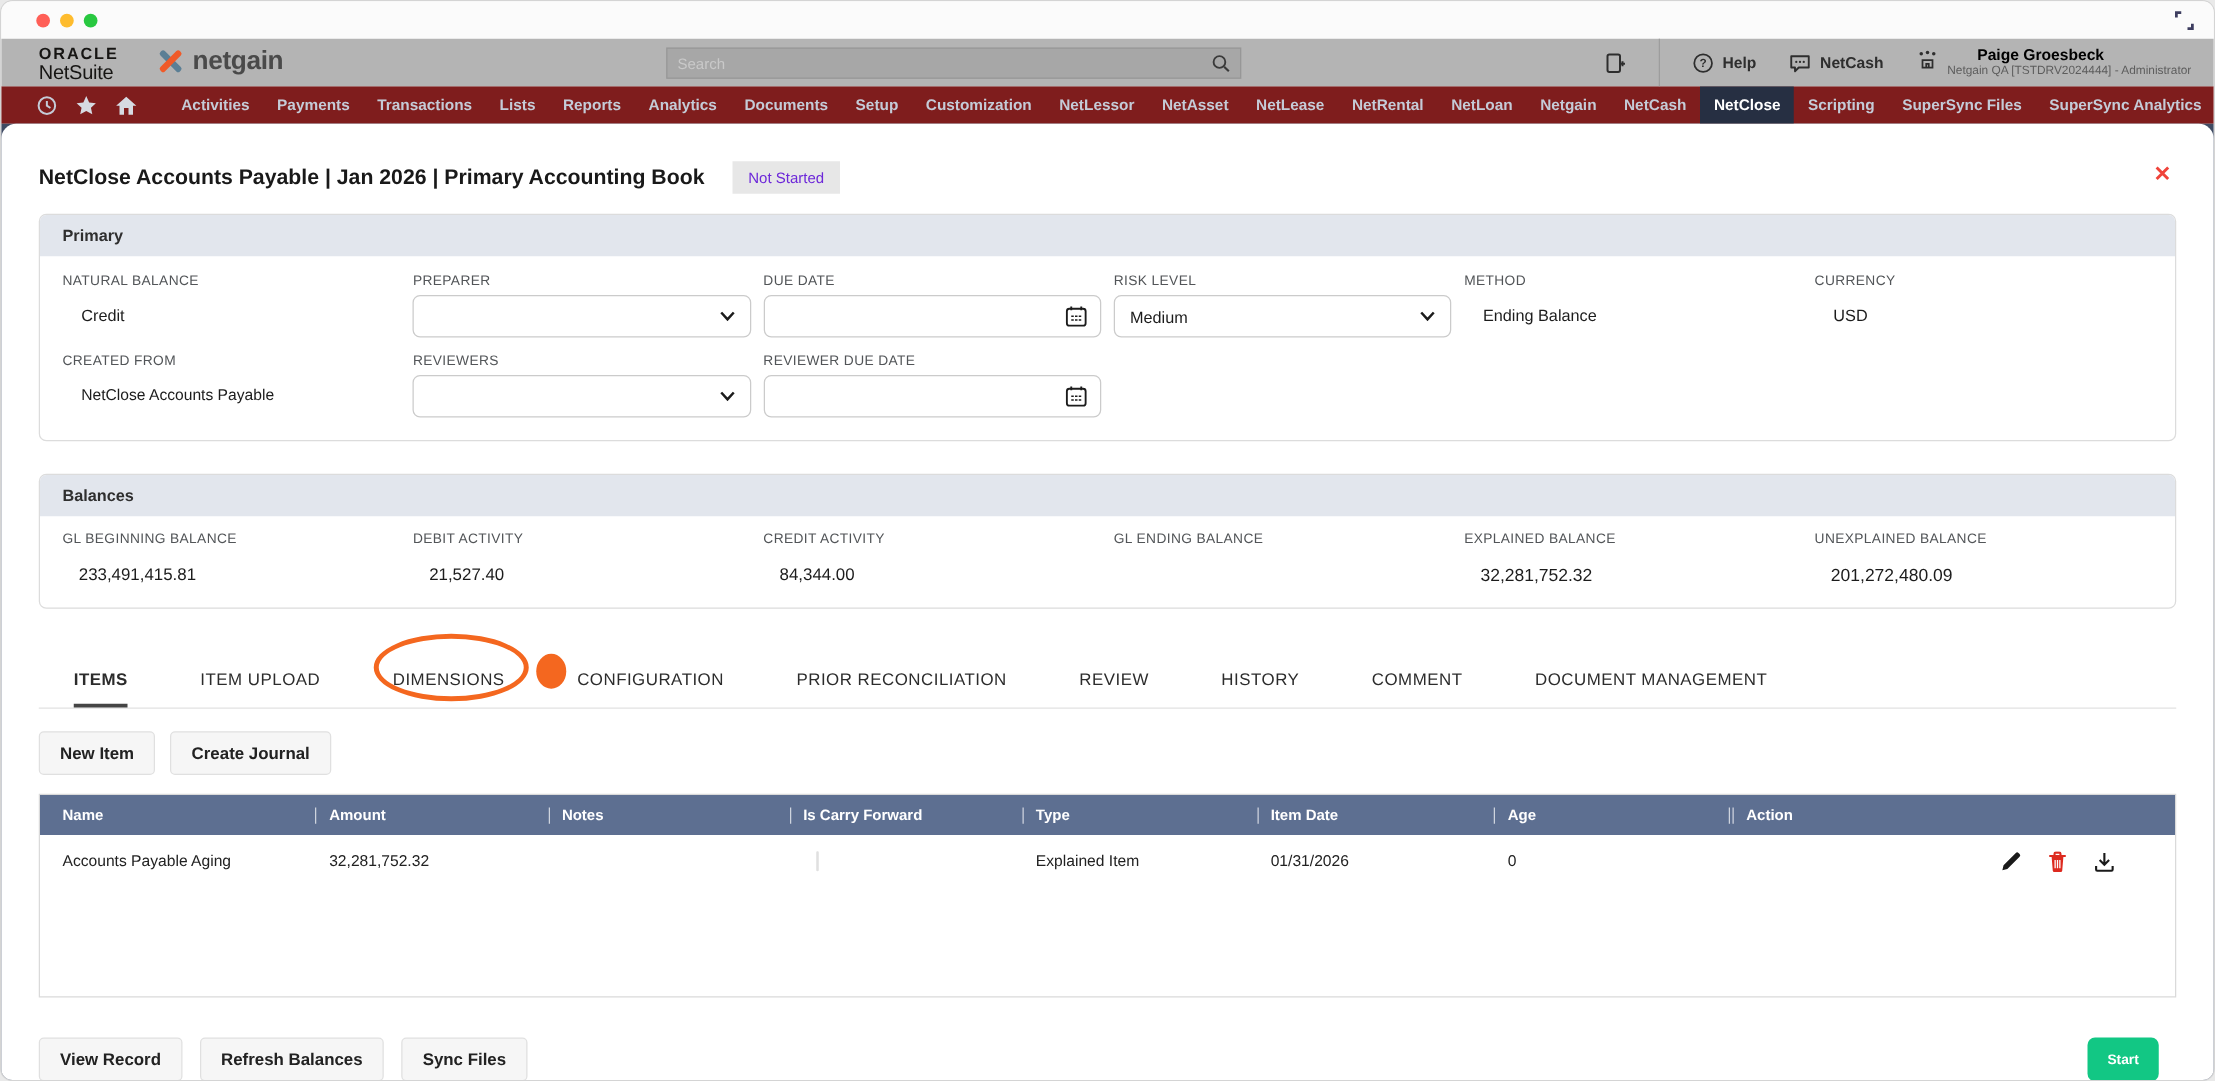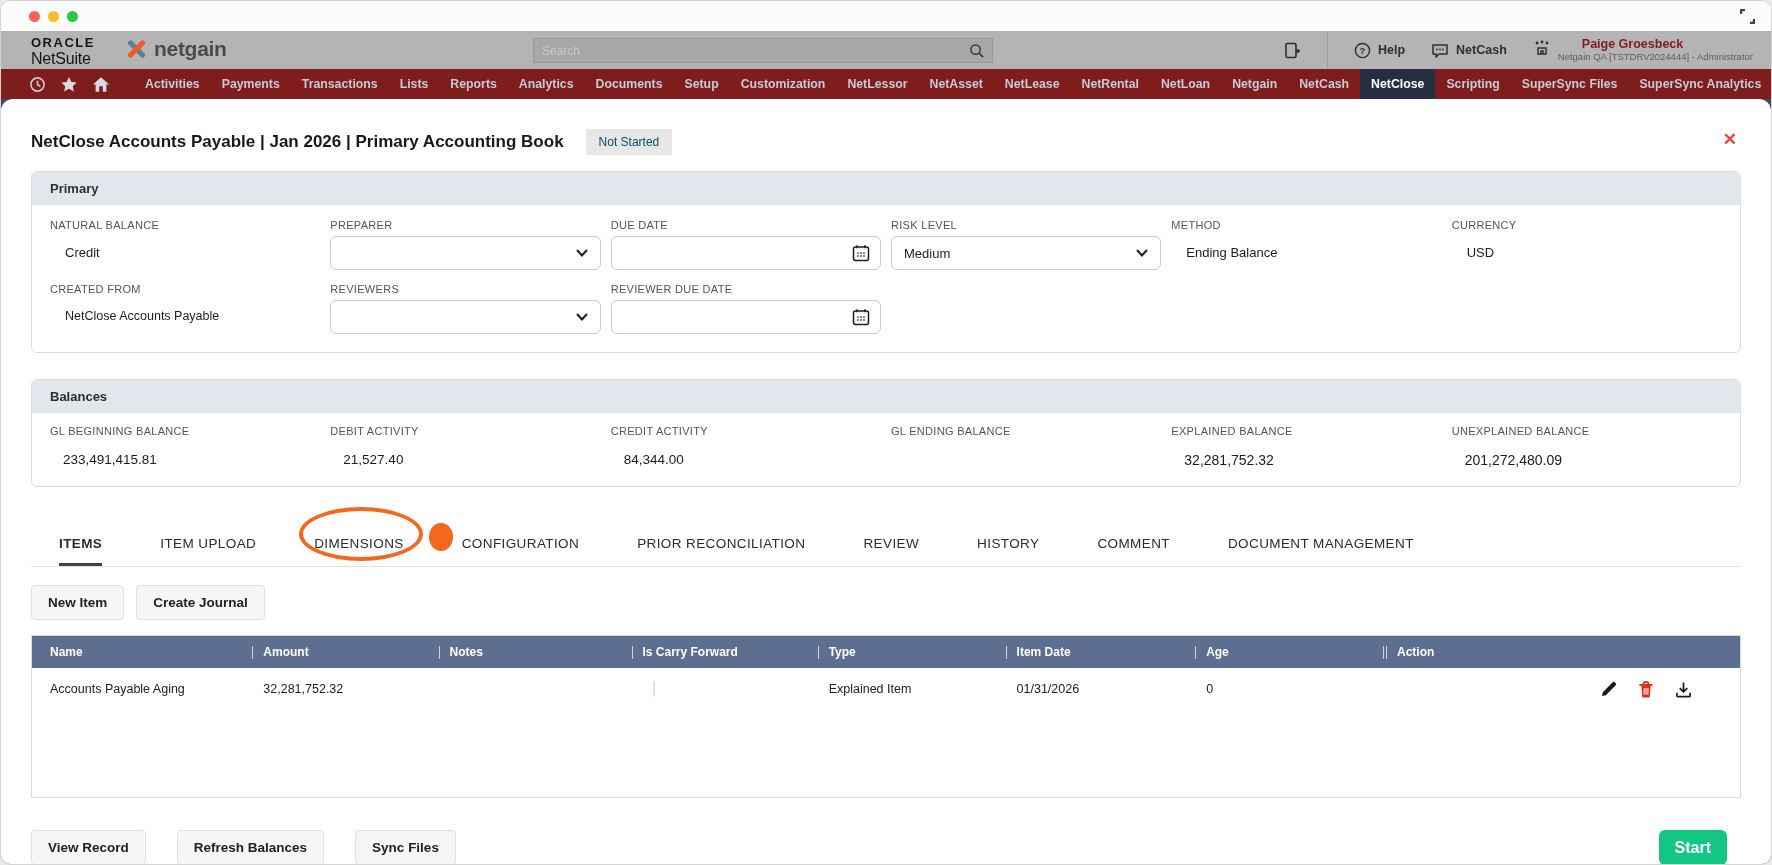--- a/index.html
+++ b/index.html
@@ -24,37 +24,37 @@
   .ng-a { background:#f05a28; transform:rotate(45deg); }
   .ng-b { background:#5b7f95; transform:rotate(-45deg); }
   .ng-text { font-size:21px; font-weight:700; color:#4a4a4a; letter-spacing:-0.3px; }
   .search-wrap { position:absolute; left:532px; top:7px; width:460px; height:25px; background:#a7a7a7; border:1px solid #979797; display:flex; align-items:center; padding:0 8px; }
   .search-wrap input { flex:1; background:transparent; border:0; outline:0; font-size:12px; color:#3c3c3c; font-family:"Liberation Sans",sans-serif; }
   .search-wrap input::placeholder { color:#c9c9c9; }
   .hdr-right { position:absolute; right:18px; top:0; height:38px; display:flex; align-items:center; gap:26px; }
   .hdr-item { display:flex; align-items:center; gap:7px; font-size:12.5px; font-weight:700; color:#2e2e2e; cursor:pointer; }
   .hdr-divider { width:1px; height:38px; background:#9d9d9d; }
   .user-block { display:flex; align-items:flex-start; gap:7px; cursor:pointer; }
-  .user-name { font-size:12.5px; font-weight:700; color:#7f1d1d; line-height:14px;padding-left:24px; }
+  .user-name { font-size:12.5px; font-weight:700; color:#000000; line-height:14px;padding-left:24px; }
   .user-sub { font-size:9.5px; color:#5d5d5d; line-height:12px; }
 
   
   .nav { height:30px; background:#7f1d1d; display:flex; align-items:center; padding-left:28px; }
   .nav-icon { margin-right:14px; display:flex; align-items:center; cursor:pointer; }
   .nav-items { display:flex; align-items:center; height:30px; margin-left:10px; }
   .nav-item { color:#c5cbd7; font-size:12.3px; font-weight:600; padding:0 11px; line-height:30px; cursor:pointer; white-space:nowrap; }
   .nav-item.active { background:#262f42; color:#ffffff; }
 
   
   .content-wrap { background:#3f4b63; height:767px; }
   .main { background:#fff; border-radius:12px 12px 0 0; height:767px; padding:0 30px; position:relative; overflow:hidden; }
 
   .title-row { display:flex; align-items:center; padding-top:30px; position:relative; }
   .page-title { font-size:17px; font-weight:700; color:#191919; }
-  .status-badge { margin-left:22px; background:#e7e7e7; border-radius:0; font-size:12px; color:#0c4a6e; padding:6px 13px; }
+  .status-badge { margin-left:22px; background:#e7e7e7; border-radius:0; font-size:12px; color:#6d28d9; padding:6px 13px; }
   .close-x { position:absolute; right:4px; top:32px; color:#f0433a; font-size:17px; font-weight:700; cursor:pointer; line-height:17px; }
 
   .section-box { border:1px solid #dcdcdc; border-radius:6px; margin-top:16px; overflow:hidden; }
   .section-head { background:#e2e6ed; padding:9px 18px; font-size:13px; font-weight:700; color:#2f2f2f; }
   .fgrid { display:grid; grid-template-columns:repeat(6,1fr); column-gap:10px; row-gap:13px; padding:14px 18px 18px 18px; }
   .flabel { font-size:11px; color:#525558; letter-spacing:0.3px; margin-bottom:5px; white-space:nowrap; }
   .fvalue-text { font-size:13px; color:#1c1c1c; padding:9px 0 0 15px; height:34px; }
   .fselect { height:34px; border:1px solid #cbcbcb; border-radius:6px; background:#fff; display:flex; align-items:center; justify-content:space-between; padding:0 12px; font-size:13px; color:#1c1c1c; cursor:pointer; max-width:282px; }
   .finput { height:34px; border:1px solid #cbcbcb; border-radius:6px; background:#fff; display:flex; align-items:center; justify-content:flex-end; padding:0 10px; max-width:282px; cursor:text; }
   .bal-grid { padding:12px 18px 16px 18px; row-gap:0; }
@@ -78,22 +78,22 @@
   .vline { width:1px; height:13px; background:rgba(255,255,255,0.7); margin-right:10px; flex:none; }
   .vline2 { margin-right:2px; }
   .tbody-row { height:42px; background:#fff; font-size:12.5px; color:#222; }
   .td { padding-left:11px; }
   .td:first-child { padding-left:18px; }
   .checkbox { width:14px; height:14px; border:1px solid #e0e0e0; border-radius:2px; background:#fbfbfb; margin-left:10px; cursor:pointer; }
   .action-cell { display:flex; gap:21px; align-items:center; padding-left:24px; }
   .icon-btn { cursor:pointer; display:flex; align-items:center; }
 
   
-  .footer-row { margin-top:32px; display:flex; gap:31px; align-items:center; }
-  .start-btn { margin-left:auto; margin-right:14px; background:#12c784; color:#fff; border:0; border-radius:6px; font-size:16px; font-weight:700; height:35px; padding:0 16px; cursor:pointer; font-family:"Liberation Sans",sans-serif; }
+  .footer-row { margin-top:32px; display:flex; gap:14px; align-items:center; }
+  .start-btn { margin-left:auto; margin-right:14px; background:#12c784; color:#fff; border:0; border-radius:6px; font-size:11px; font-weight:700; height:35px; padding:0 16px; cursor:pointer; font-family:"Liberation Sans",sans-serif; }
 </style>
 </head>
 <body>
 
 <div class="window">
 
   <div class="titlebar">
     <div class="tl-dots">
       <span class="tl-dot tl-red"></span>
       <span class="tl-dot tl-yellow"></span>

